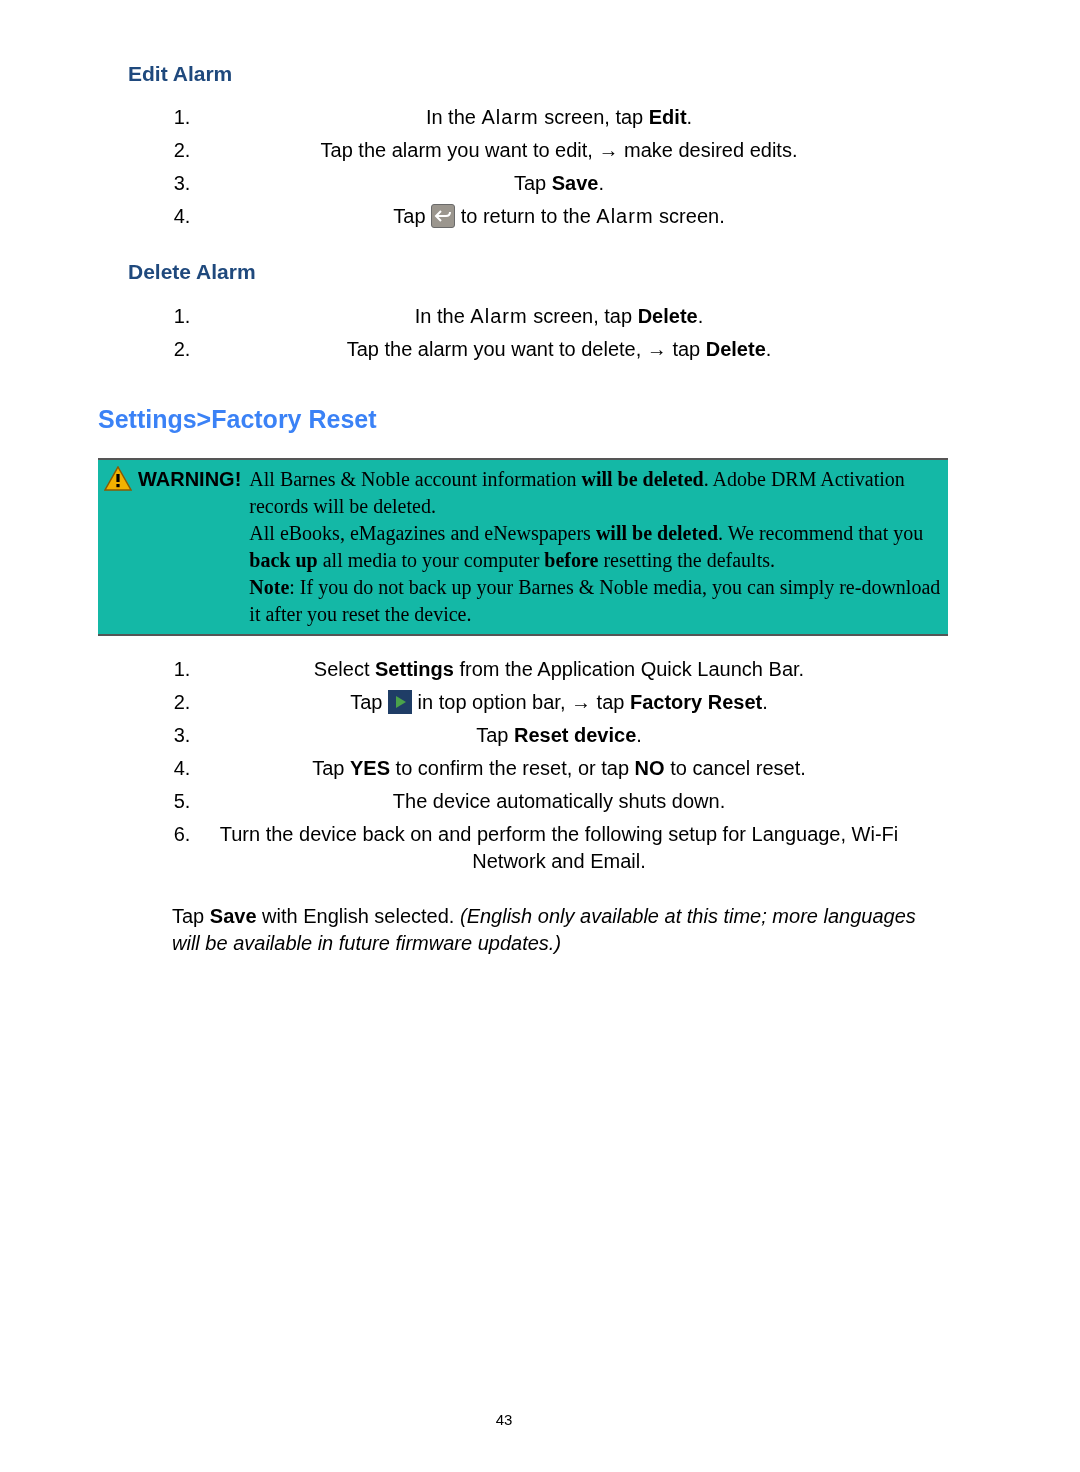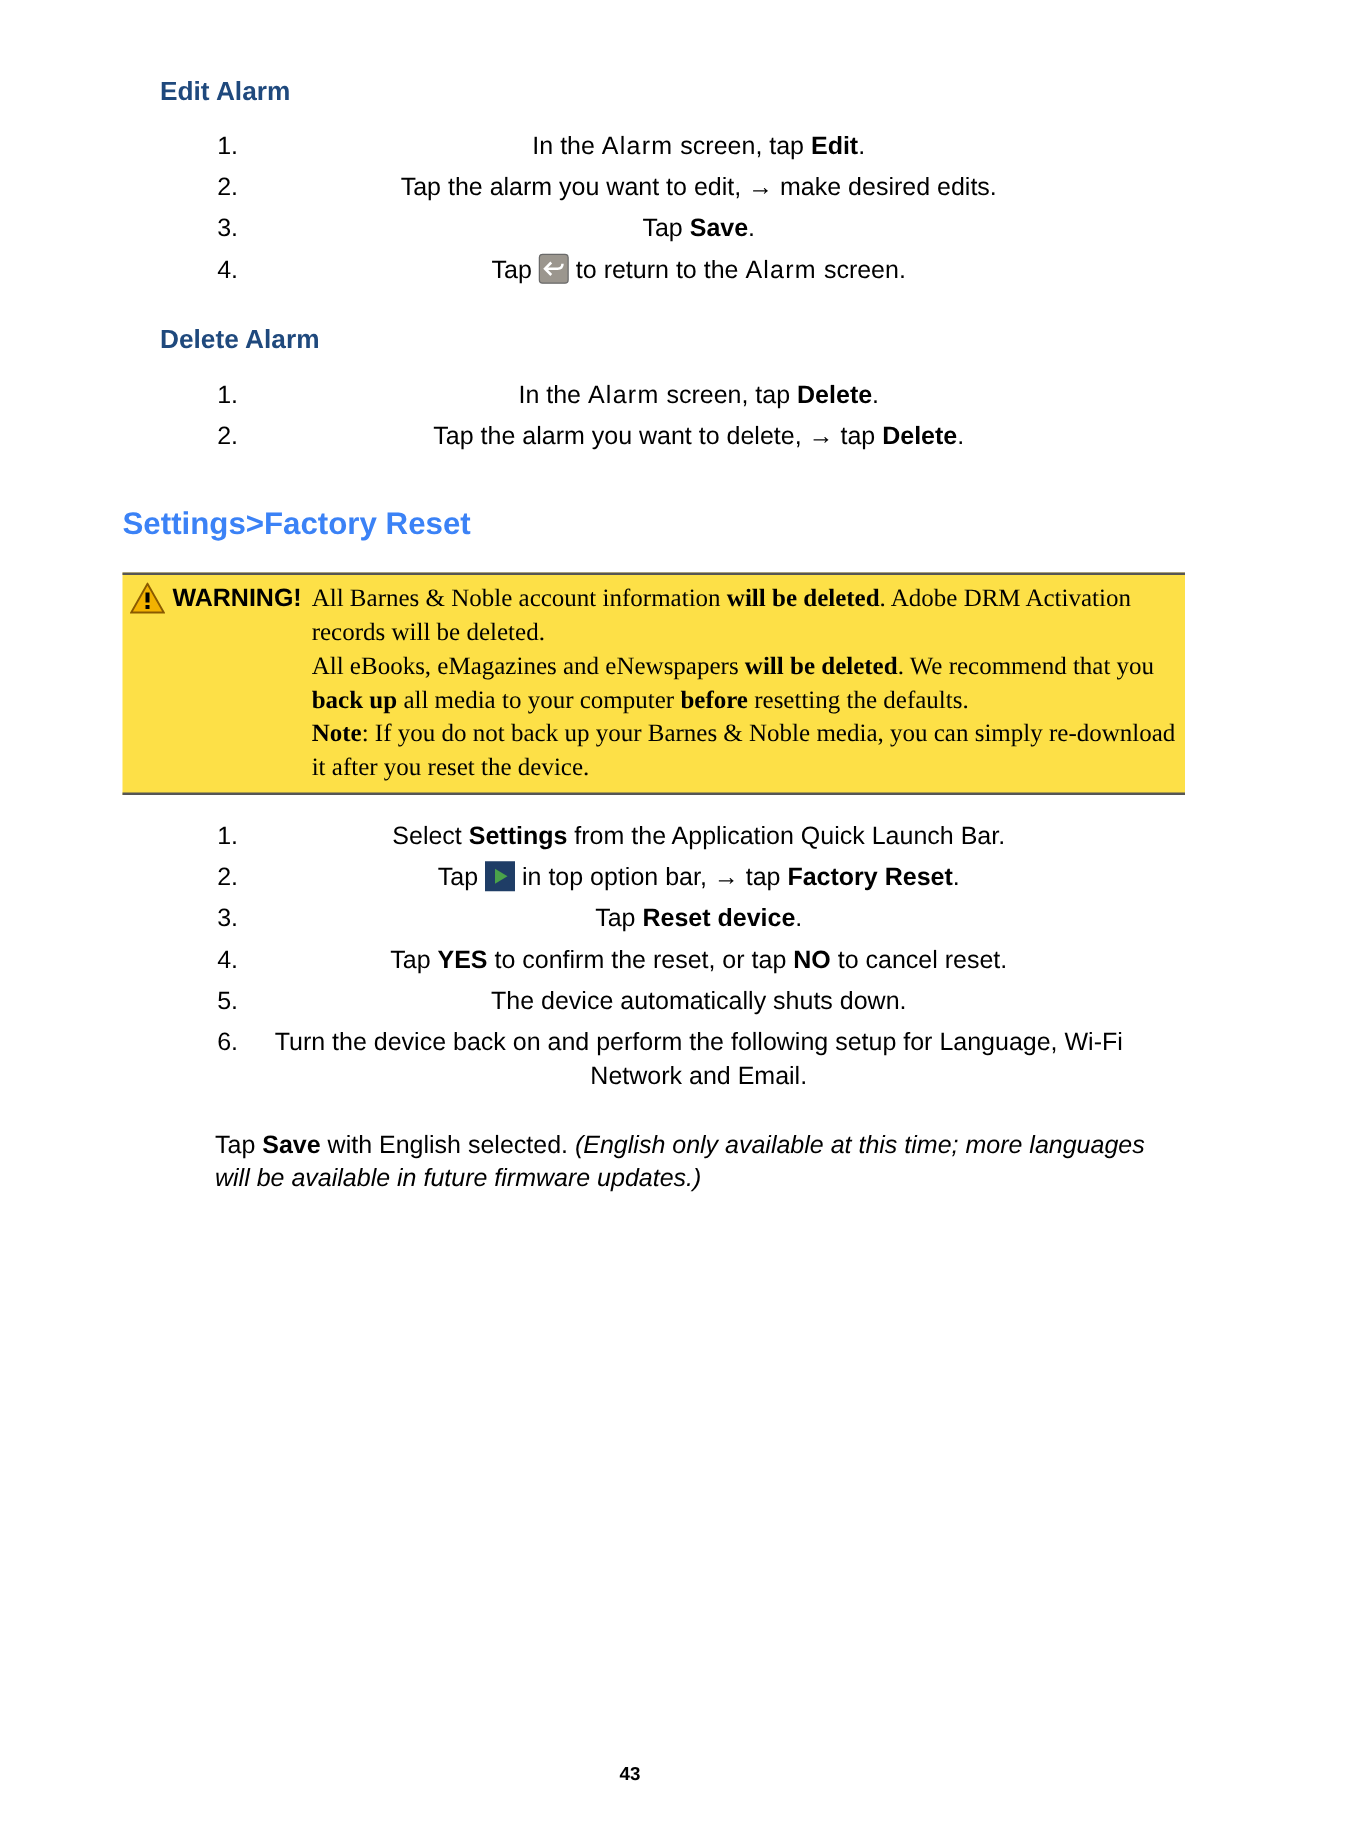--- a/index.html
+++ b/index.html
@@ -63,21 +63,21 @@
     height: 24px;
     vertical-align: middle;
     background: #1f3d66;
     position: relative;
     top: -2px;
   }
   .play-icon svg { display: block; }
   .warning-box {
     border-top: 2px solid #555;
     border-bottom: 2px solid #555;
-    background: #fde047;
+    background: #14b8a6;
     margin: 0 -30px 20px -30px;
     padding: 6px 6px 6px 6px;
     display: flex;
   }
   .warn-left {
     display: flex;
     align-items: flex-start;
     font-weight: bold;
     white-space: nowrap;
     padding-right: 8px;
@@ -97,21 +97,20 @@
   }
   .sel-lang p { margin: 0; }
   .italic { font-style: italic; }
   .page-number {
     position: absolute;
     bottom: 42px;
     left: 0;
     width: 100%;
     text-align: center;
     font-size: 15px;
-    font-weight: bold;
   }
   b { font-weight: bold; }
 </style>
 </head>
 <body>
 
 <div class="page">
 
   <div class="sub-heading">Edit Alarm</div>
   <ol class="steps">

